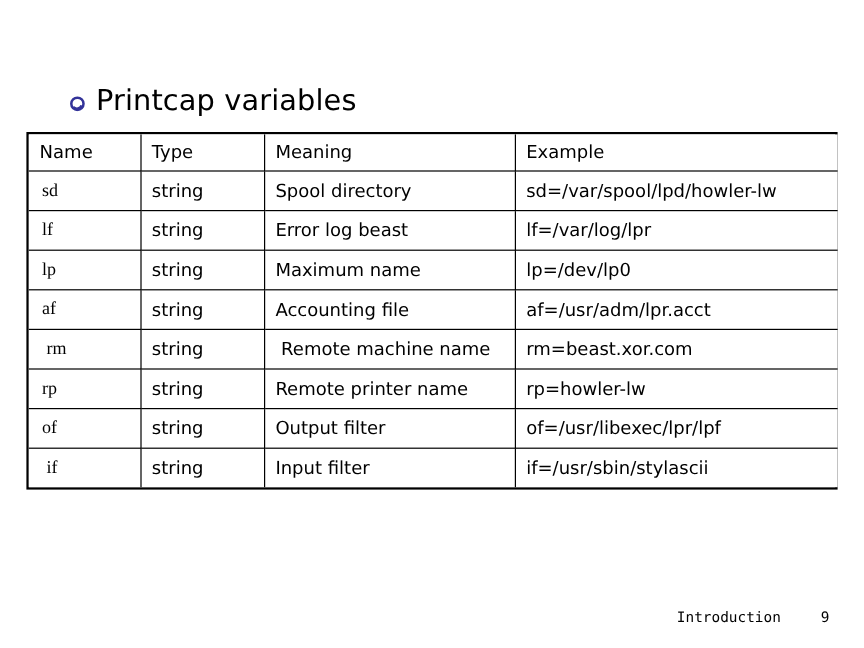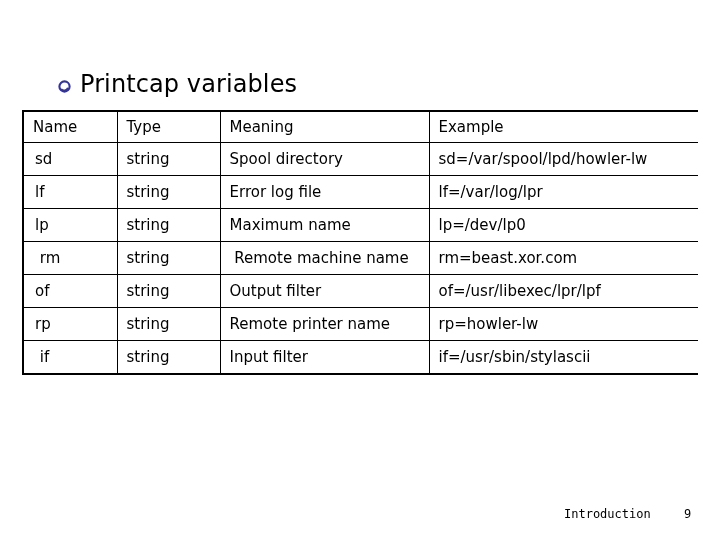--- a/index.html
+++ b/index.html
@@ -85,20 +85,21 @@
     font-weight: normal;
     color: #000000;
     white-space: pre;
     overflow: hidden;
   }
   table.printcap thead th {
     height: 30px;
   }
   table.printcap tbody td.cell-name {
     padding-left: 11px;
+    font-family: Liberation Serif, serif;
   }
   table.printcap tbody tr:last-child td {
     border-bottom: none;
   }
   table.printcap tr td:last-child,
   table.printcap tr th:last-child {
     border-right: none;
   }
   table.printcap tr td:first-child,
   table.printcap tr th:first-child {
@@ -170,46 +171,52 @@
       <tbody>
         <tr>
           <td class="cell-name">sd</td>
           <td>string</td>
           <td>Spool directory</td>
           <td>sd=/var/spool/lpd/howler-lw</td>
         </tr>
         <tr>
           <td class="cell-name">lf</td>
           <td>string</td>
-          <td>Error log file</td>
+          <td>Error log beast</td>
           <td>lf=/var/log/lpr</td>
         </tr>
         <tr>
           <td class="cell-name">lp</td>
           <td>string</td>
           <td>Maximum name</td>
           <td>lp=/dev/lp0</td>
         </tr>
         <tr>
+          <td class="cell-name">af</td>
+          <td>string</td>
+          <td>Accounting file</td>
+          <td>af=/usr/adm/lpr.acct</td>
+        </tr>
+        <tr>
           <td class="cell-name"> rm</td>
           <td>string</td>
           <td> Remote machine name</td>
           <td>rm=beast.xor.com</td>
         </tr>
         <tr>
+          <td class="cell-name">rp</td>
+          <td>string</td>
+          <td>Remote printer name</td>
+          <td>rp=howler-lw</td>
+        </tr>
+        <tr>
           <td class="cell-name">of</td>
           <td>string</td>
           <td>Output filter</td>
           <td>of=/usr/libexec/lpr/lpf</td>
-        </tr>
-        <tr>
-          <td class="cell-name">rp</td>
-          <td>string</td>
-          <td>Remote printer name</td>
-          <td>rp=howler-lw</td>
         </tr>
         <tr>
           <td class="cell-name"> if</td>
           <td>string</td>
           <td>Input filter</td>
           <td>if=/usr/sbin/stylascii</td>
         </tr>
       </tbody>
     </table>
   </div>

